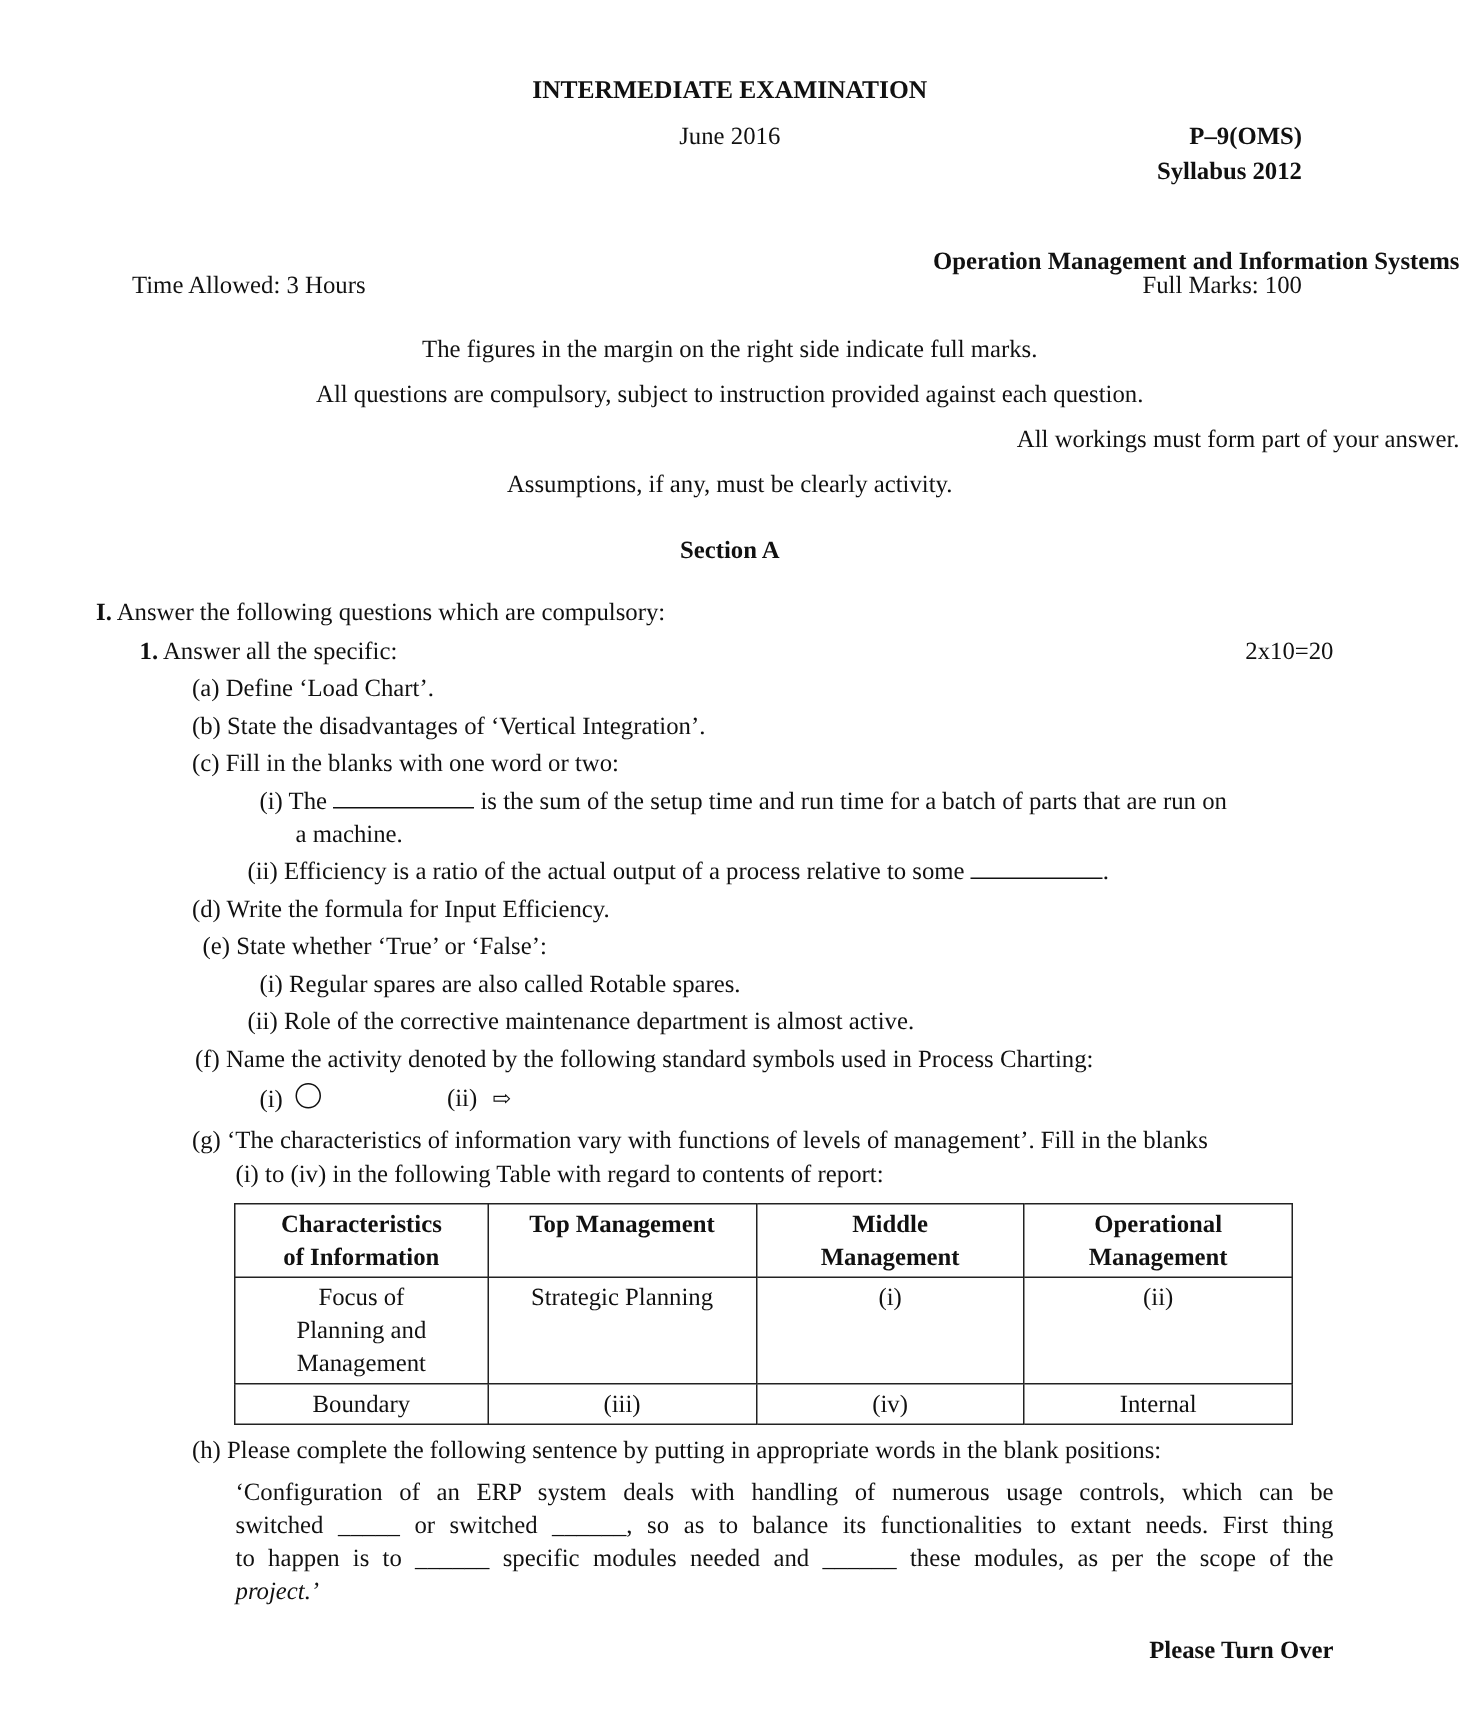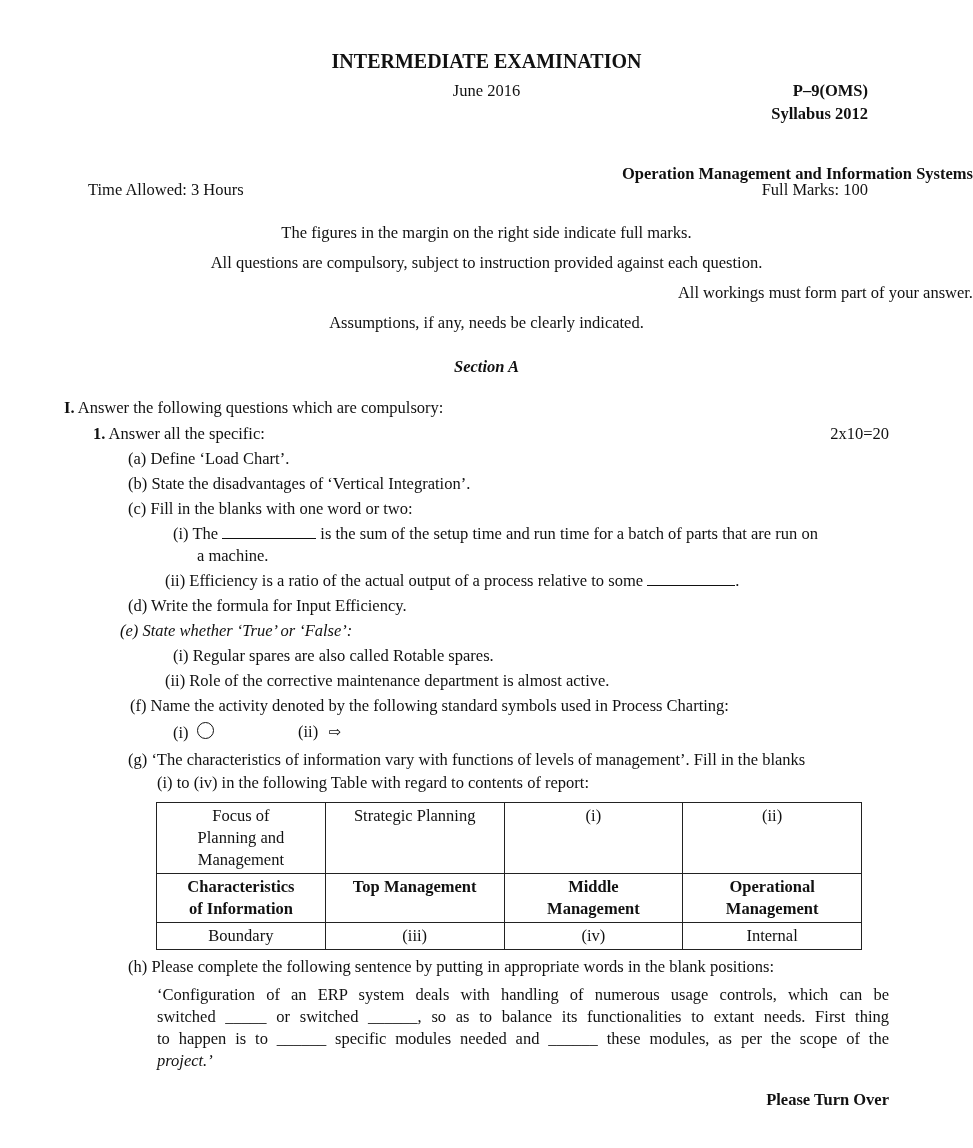--- a/index.html
+++ b/index.html
@@ -15,34 +15,34 @@
   table.info td, table.info th { border:1px solid #222; text-align:center; vertical-align:top;
                padding:2px 4px 2px 4px; line-height:22px; }
   table.info th { font-weight:bold; }
   .blank { display:inline-block; border-bottom:1px solid #111; height:1px; vertical-align:baseline; }
   .circle-sym { display:inline-block; width:15px; height:15px; border:1.3px solid #111; border-radius:50%; vertical-align:-1px; margin-left:8px; }
   .arrow-sym { display:inline-block; margin-left:10px; font-size:15px; }
 </style>
 </head>
 <body>
 
-<div class="abs center b" style="top:50px;font-size:20px;">INTERMEDIATE EXAMINATION</div>
+<div class="abs center b" style="top:50px;font-size:17px;">INTERMEDIATE EXAMINATION</div>
 <div class="abs center" style="top:81px;">June 2016</div>
 <div class="abs b i right" style="top:81px;right:105px;">P–9(OMS)</div>
 <div class="abs b i right" style="top:104px;right:105px;">Syllabus 2012</div>
 <div class="abs center b" style="top:164px;text-align:right;">Operation Management and Information Systems</div>
 <div class="abs" style="top:180px;left:88px;">Time Allowed:  3 Hours</div>
 <div class="abs right" style="top:180px;right:105px;">Full Marks: 100</div>
 
 <div class="abs center i" style="top:223px;">The figures in the margin on the right side indicate full marks.</div>
 <div class="abs center i" style="top:253px;">All questions are compulsory, subject to instruction provided against each question.</div>
 <div class="abs center i" style="top:283px;text-align:right;">All workings must form part of your answer.</div>
-<div class="abs center i" style="top:313px;">Assumptions, if any, needs be clearly indicated.</div>
+<div class="abs center i" style="top:313px;">Assumptions, if any, must be clearly activity.</div>
 
-<div class="abs center b" style="top:357px;font-style:italic;">Section A</div>
+<div class="abs center b" style="top:357px;">Section A</div>
 
 <div class="abs" style="top:398px;left:64px;">
   <span class="b">I.</span>
   <span>Answer the following questions which are compulsory:</span>
 </div>
 
 <div class="abs" style="top:424px;left:93px;">
   <span class="b">1.</span>
   <span>Answer </span><span class="i">all</span><span> the specific:</span>
 </div>
@@ -73,21 +73,21 @@
   <span>(ii)</span>
   <span>Efficiency is a ratio of the actual output of a process relative to some</span>
   <span class="blank" style="width:88px;"></span><span>.</span>
 </div>
 
 <div class="abs" style="top:596px;left:128px;">
   <span>(d)</span>
   <span>Write the formula for Input Efficiency.</span>
 </div>
 
-<div class="abs" style="top:621px;left:120px;font-style:italic;">
+<div class="abs" style="top:621px;left:135px;">
   <span>(e)</span>
   <span>State whether ‘True’ or ‘False’:</span>
 </div>
 <div class="abs" style="top:646px;left:173px;">
   <span>(i)</span>
   <span>Regular spares are also called Rotable spares.</span>
 </div>
 <div class="abs" style="top:671px;left:165px;">
   <span>(ii)</span>
   <span>Role of the corrective maintenance department is almost active.</span>
@@ -112,30 +112,30 @@
 
 <table class="info">
   <colgroup>
       <col style="width:169px">
       <col style="width:179px">
       <col style="width:179px">
       <col style="width:179px">
     </colgroup>
   <tbody>
       <tr>
+    <th><span>Characteristics</span><br><span>of Information</span></th>
+    <th><span>Top Management</span></th>
+    <th><span>Middle</span><br><span>Management</span></th>
+    <th><span>Operational</span><br><span>Management</span></th>
+  </tr>
+  <tr>
     <td style="height:62px;"><span>Focus of</span><br><span>Planning and</span><br><span>Management</span></td>
     <td>Strategic Planning</td>
     <td>(i)</td>
     <td>(ii)</td>
-  </tr>
-  <tr>
-    <th><span>Characteristics</span><br><span>of Information</span></th>
-    <th><span>Top Management</span></th>
-    <th><span>Middle</span><br><span>Management</span></th>
-    <th><span>Operational</span><br><span>Management</span></th>
   </tr>
   <tr>
     <td>Boundary</td>
     <td>(iii)</td>
     <td>(iv)</td>
     <td>Internal</td>
   </tr>
 </tbody>
   </table>
 

